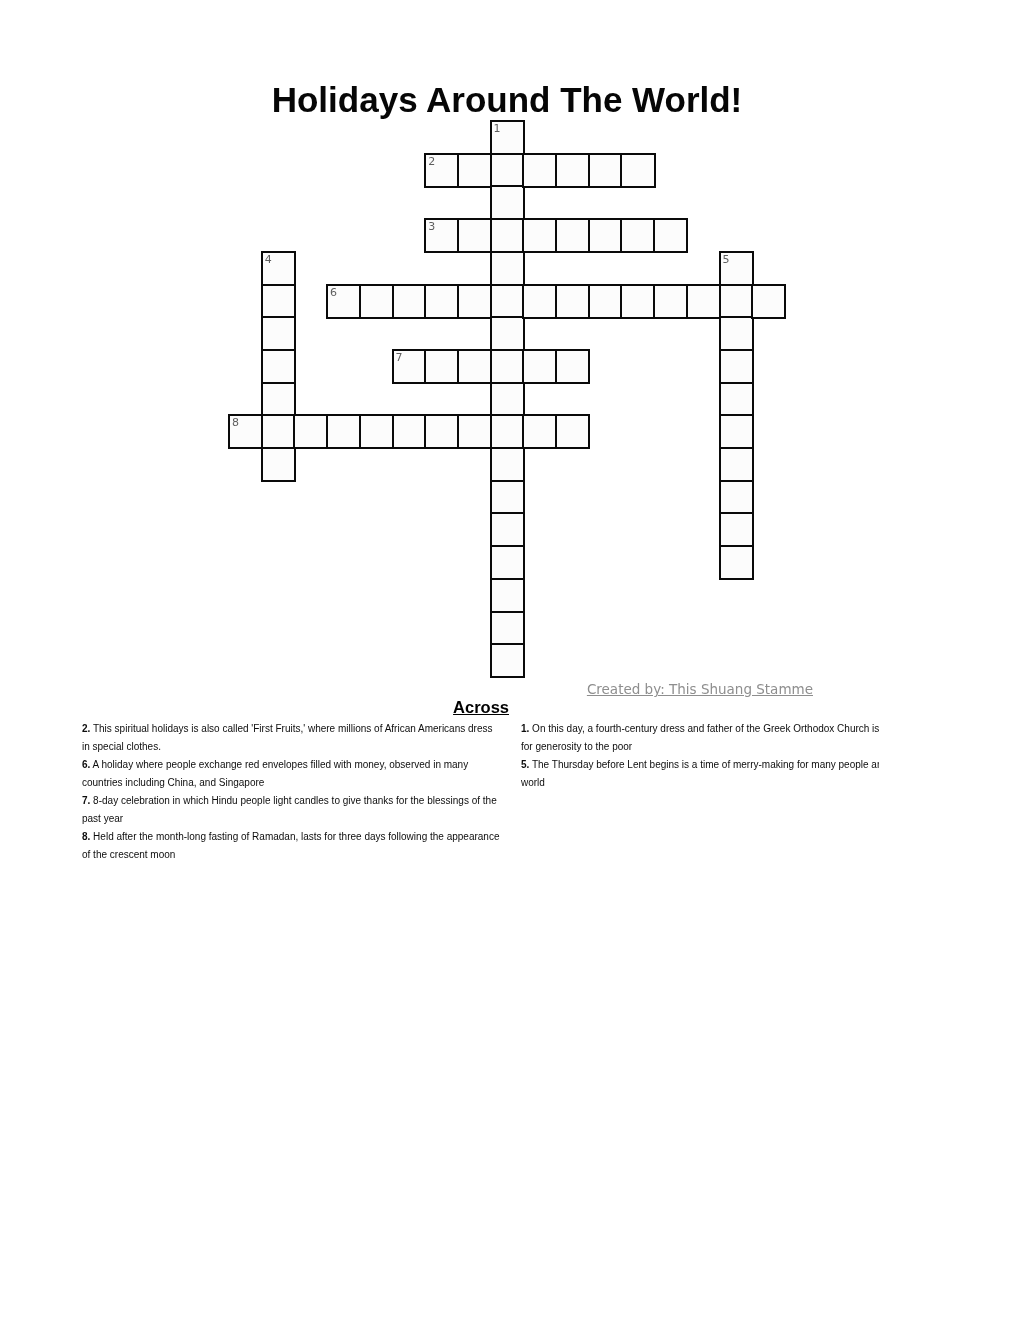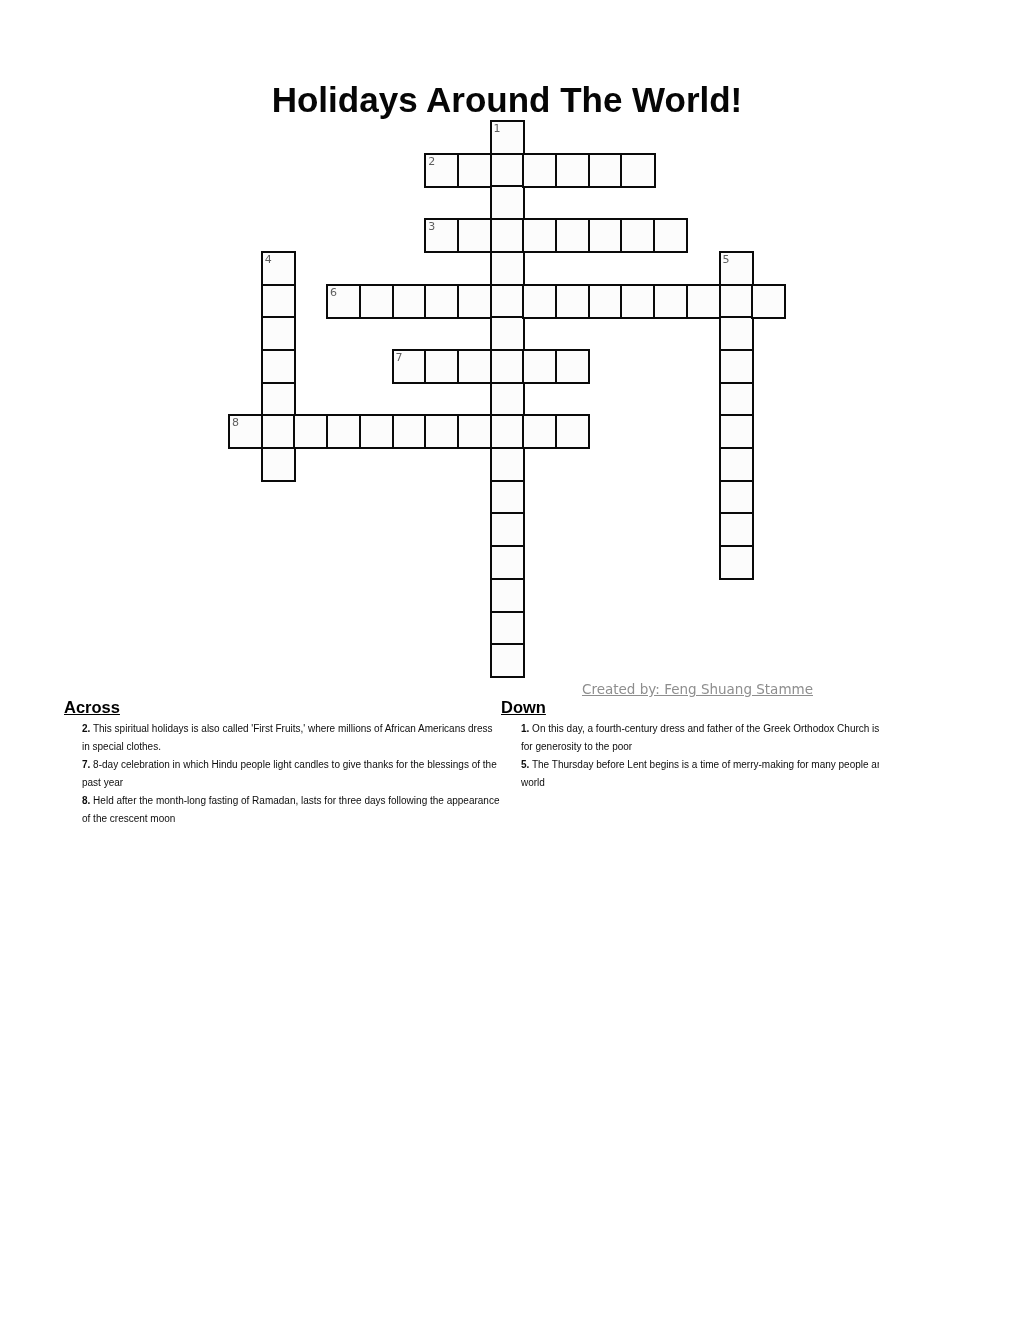--- a/index.html
+++ b/index.html
@@ -66,20 +66,21 @@
   }
   #across-section { left: 64px;  width: 445px; }
   #down-section   { left: 501px; width: 440px; }
   .clue-heading {
     font-size: 16.5px;
     font-weight: bold;
     text-decoration: underline;
     color: #000000;
     margin: 0 0 3px 0;
     font-family: "Liberation Sans", sans-serif;
+    text-align: right;
   }
   .clues {
     box-sizing: content-box;
   }
   #across-clues { padding-left: 18px; width: 420px; }
   #down-clues   { padding-left: 20px; width: 415px; }
   .clue {
     margin: 0;
     font-size: 10px;
     line-height: 18px;
@@ -180,26 +181,27 @@
       <div class="cell" style="left: 65.4px; top: 294.3px; border-color: rgb(10, 10, 10); background: rgb(252, 252, 252);"></div>
       <div class="cell" style="left: 98.1px; top: 294.3px; border-color: rgb(10, 10, 10); background: rgb(252, 252, 252);"></div>
       <div class="cell" style="left: 130.8px; top: 294.3px; border-color: rgb(10, 10, 10); background: rgb(252, 252, 252);"></div>
       <div class="cell" style="left: 163.5px; top: 294.3px; border-color: rgb(10, 10, 10); background: rgb(252, 252, 252);"></div>
       <div class="cell" style="left: 196.2px; top: 294.3px; border-color: rgb(10, 10, 10); background: rgb(252, 252, 252);"></div>
       <div class="cell" style="left: 228.9px; top: 294.3px; border-color: rgb(10, 10, 10); background: rgb(252, 252, 252);"></div>
       <div class="cell" style="left: 294.3px; top: 294.3px; border-color: rgb(10, 10, 10); background: rgb(252, 252, 252);"></div>
       <div class="cell" style="left: 327px; top: 294.3px; border-color: rgb(10, 10, 10); background: rgb(252, 252, 252);"></div>
     </div>
 
-  <div id="credit">Created by: Feng Shuang Stamme</div>
+  <div id="credit">Created by: This Shuang Stamme</div>
 
   <section id="across-section" class="clue-section">
     <h2 class="clue-heading">Across</h2>
     <div id="across-clues" class="clues">
         <p class="clue"><b>2.</b><span> This spiritual holidays is also called 'First Fruits,' where millions of African Americans dress in special clothes.</span></p>
+        <p class="clue"><b>6.</b><span> A holiday where people exchange red envelopes filled with money, observed in many countries including China, and Singapore</span></p>
         <p class="clue"><b>7.</b><span> 8-day celebration in which Hindu people light candles to give thanks for the blessings of the past year</span></p>
         <p class="clue"><b>8.</b><span> Held after the month-long fasting of Ramadan, lasts for three days following the appearance of the crescent moon</span></p>
       </div>
   </section>
 
   <section id="down-section" class="clue-section">
     <h2 class="clue-heading">Down</h2>
     <div id="down-clues" class="clues">
         <p class="clue"><b>1.</b><span> On this day, a fourth-century dress and father of the Greek Orthodox Church is celebrated for generosity to the poor</span></p>
         <p class="clue"><b>5.</b><span> The Thursday before Lent begins is a time of merry-making for many people around the world</span></p>

